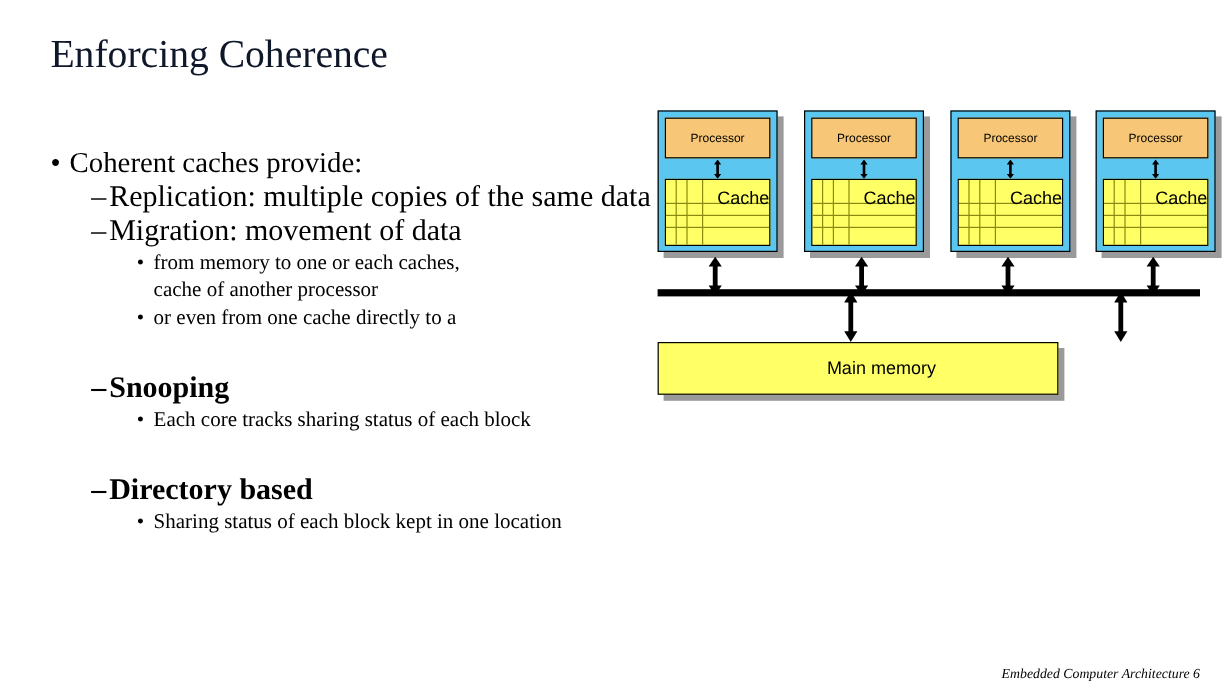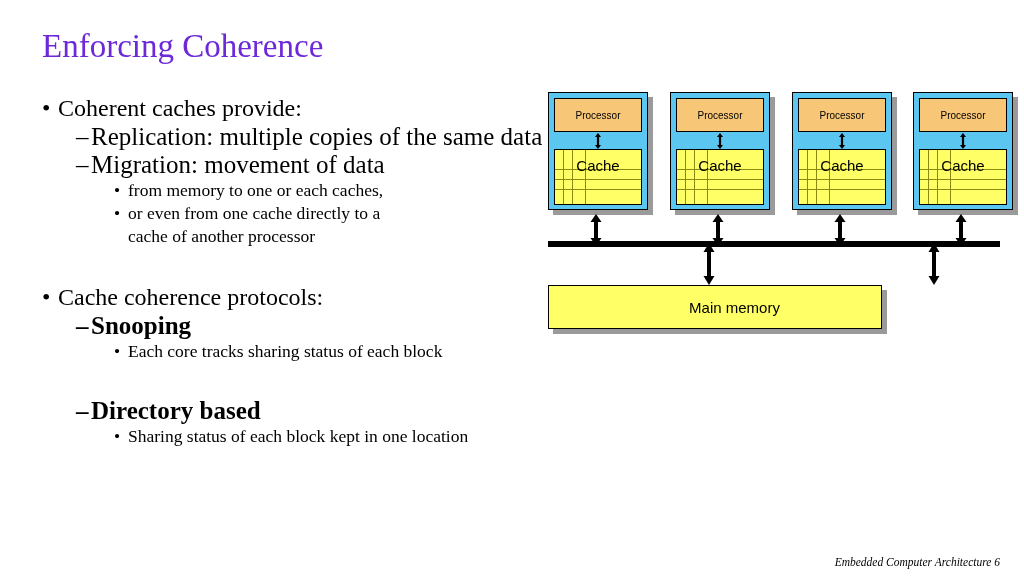--- a/index.html
+++ b/index.html
@@ -12,38 +12,39 @@
     overflow: hidden;
     font-family: "Liberation Serif", "DejaVu Serif", serif;
   }
 
   
   #slide-title {
     position: absolute;
     left: 42px; top: 26px;
     font-size: 33px;
     line-height: 40px;
-    color: #6d28d9;
+    color: #0f172a;
     font-family: "Liberation Serif", "DejaVu Serif", serif;
     white-space: nowrap;
   }
 
   
   #body-text {
     position: absolute;
     left: 36px; top: 93px;
     width: 540px;
     color: #000000;
   }
   .lvl1 {
     font-size: 24px;
     line-height: 30px;
     padding-left: 6px;
     text-indent: 0;
     white-space: nowrap;
+    margin-top: 28px;
   }
   .lvl1 .bul { display: inline-block; width: 16px; }
   .lvl2 {
     font-size: 25px;
     line-height: 28px;
     padding-left: 40px;
     white-space: nowrap;
   }
   .lvl2 .bul { display: inline-block; width: 15px; }
   .lvl2.bold { font-weight: bold; }
@@ -113,21 +114,21 @@
     position: absolute; left: 0; right: 0;
     height: 1px; background: #8a8a10;
   }
   .unit .cache .vl {
     position: absolute; top: 0; bottom: 0;
     width: 1px; background: #8a8a10;
   }
   .unit .cache .label {
     position: absolute;
     left: 0; right: 0; top: 7px;
-    text-align: center;
+    text-align: right;
     font-family: "Liberation Sans", "DejaVu Sans", sans-serif;
     font-size: 15px;
     color: #000;
     white-space: nowrap;
   }
 
   .bus {
     position: absolute;
     left: 548px; top: 241px;
     width: 452px; height: 6px;
@@ -182,27 +183,26 @@
 <div id="body-text">
 
   <div class="lvl1"><span class="bul">•</span><span>Coherent caches provide:</span></div>
 
   <div class="lvl2"><span class="bul">–</span><span>Replication:  multiple copies of the same data</span></div>
 
   <div class="lvl2"><span class="bul">–</span><span>Migration:    movement of data</span></div>
 
   <div class="lvl3"><span class="bul">•</span><span>from memory to one or each caches,</span></div>
 
+  <div class="lvl3 cont"><span>cache of another processor</span></div>
+
   <div class="lvl3"><span class="bul">•</span><span>or even from one cache directly to a</span></div>
 
-  <div class="lvl3 cont"><span>cache of another processor</span></div>
-
   <div class="gap-md"></div>
 
-  <div class="lvl1"><span class="bul">•</span><span>Cache coherence protocols:</span></div>
 
   <div class="lvl2 bold"><span class="bul">–</span><span>Snooping</span></div>
 
   <div class="lvl3"><span class="bul">•</span><span>Each core tracks sharing status of each block</span></div>
 
   <div class="gap-md"></div>
 
   <div class="lvl2 bold"><span class="bul">–</span><span>Directory based</span></div>
 
   <div class="lvl3"><span class="bul">•</span><span>Sharing status of each block kept in one location</span></div>

